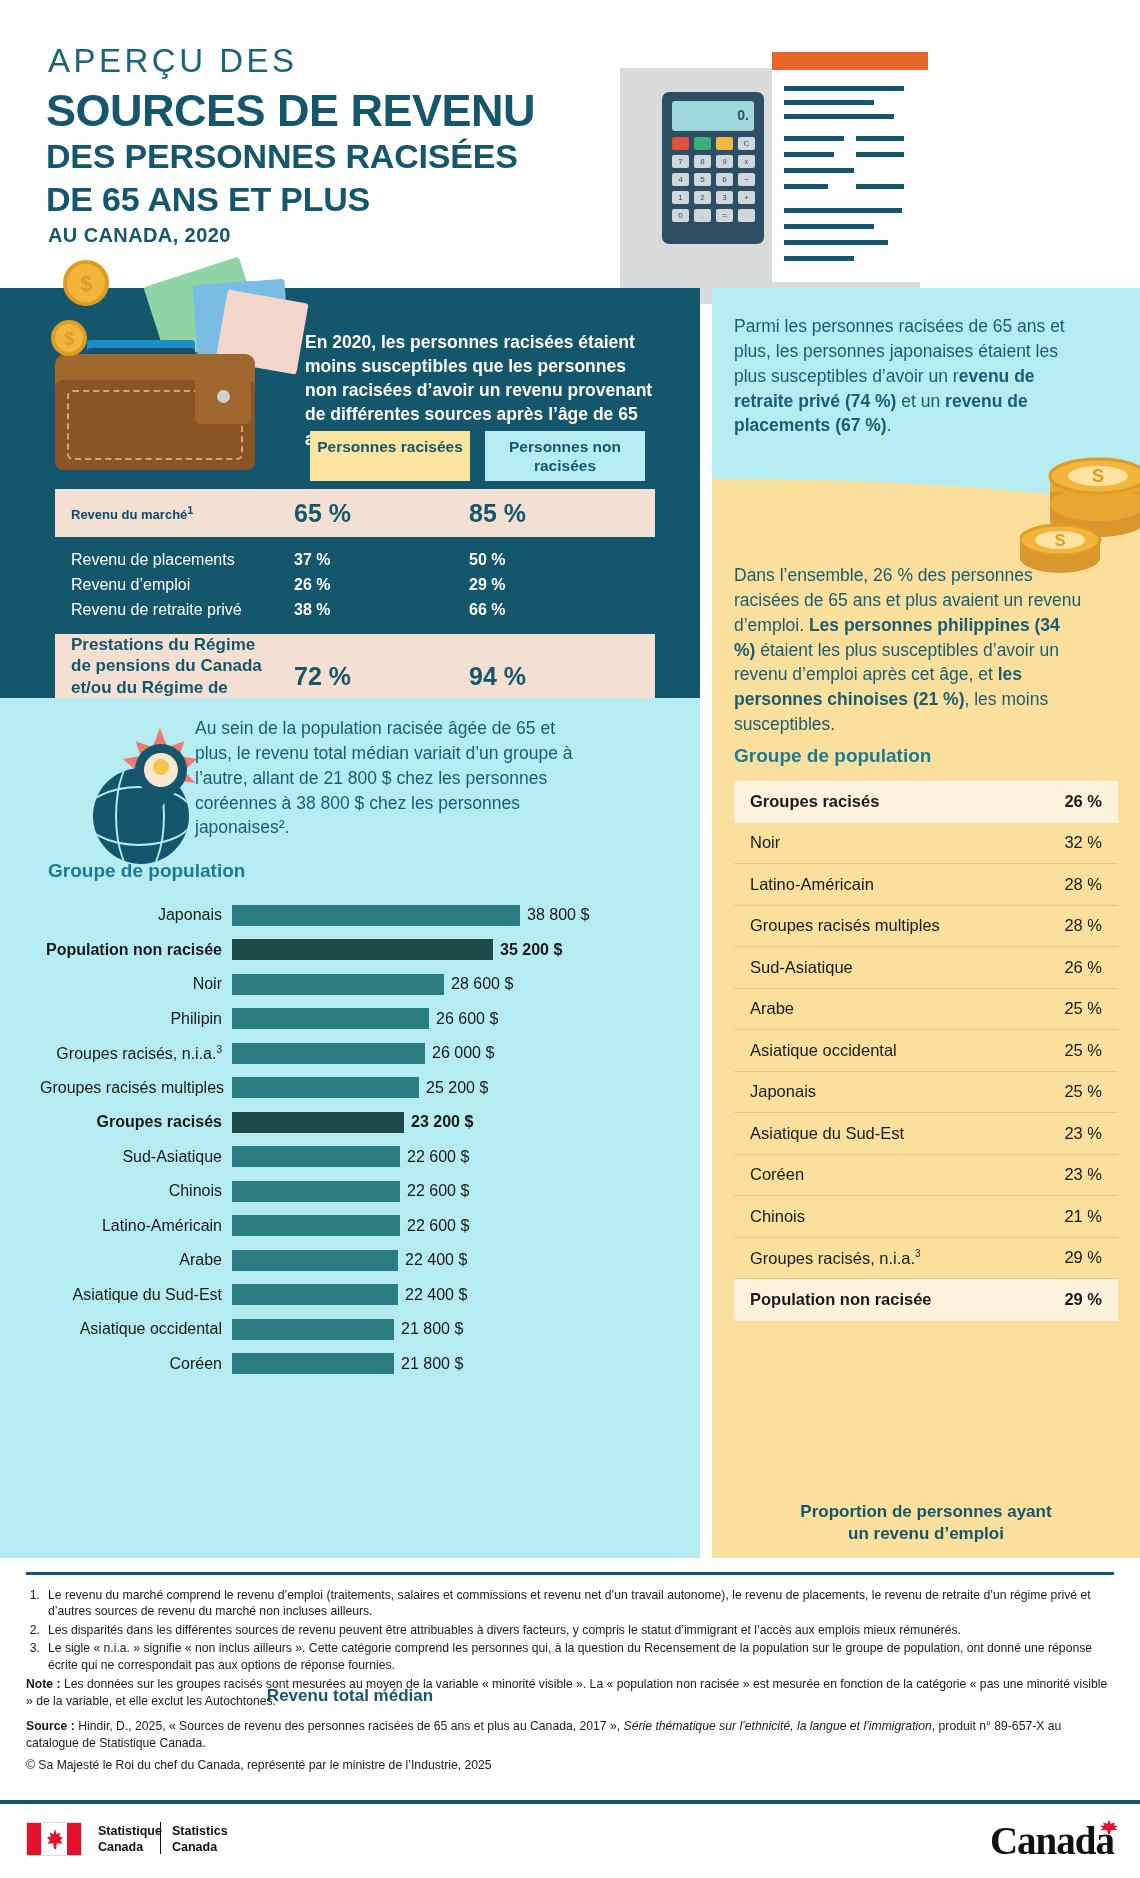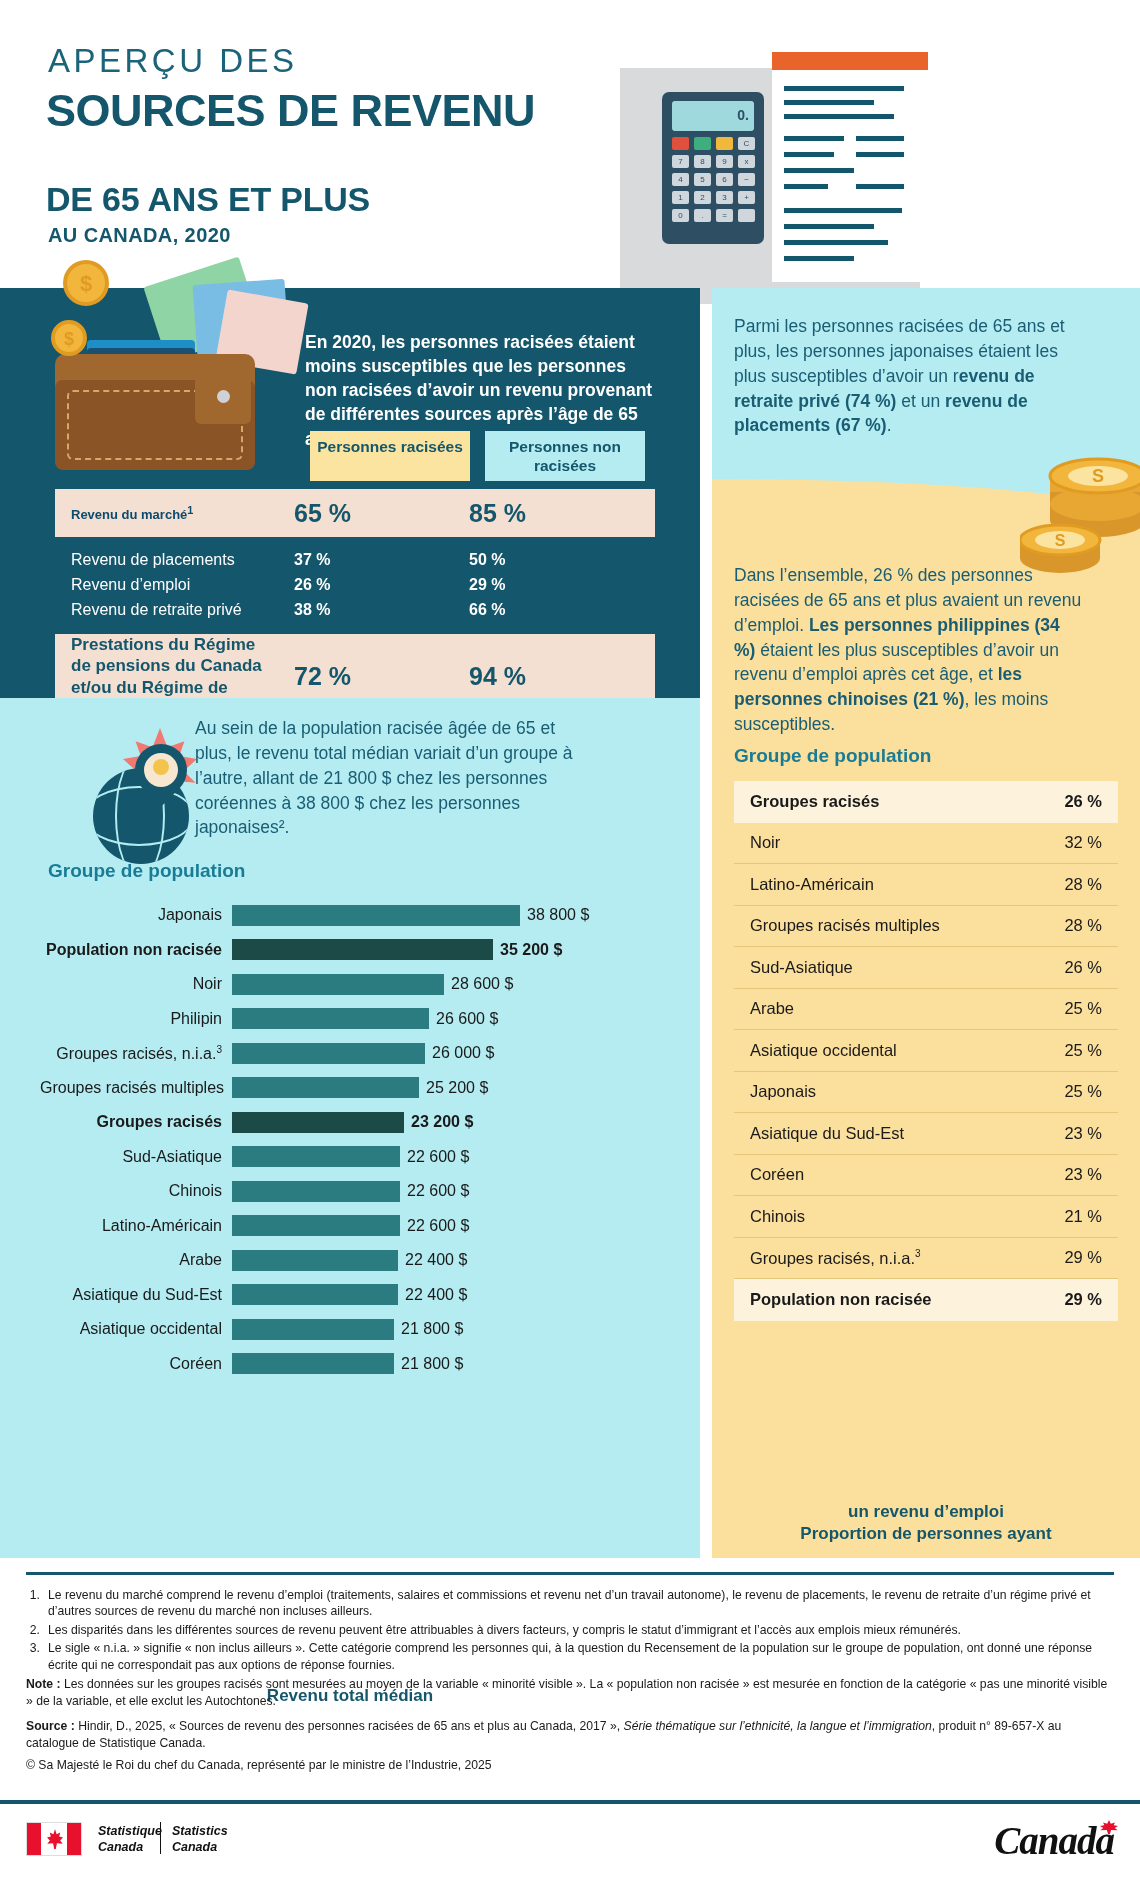--- a/index.html
+++ b/index.html
@@ -219,40 +219,41 @@
   .fn-item { display: flex; margin-bottom: 2px; }
   .fn-num { width: 22px; flex-shrink: 0; text-align: right; padding-right: 8px; }
   .fn-txt { flex: 1; }
   .fn-note { margin-top: 3px; }
   .fn-note b, .fn-src b { font-weight: 700; }
   .fn-src { margin-top: 9px; }
   .fn-src i { font-style: italic; }
   .fn-copy { margin-top: 6px; }
 
   
-  .bottombar { position: absolute; left: 0; top: 1800px; width: 1140px; height: 58px; font-style: italic; }
+  .bottombar { position: absolute; left: 0; top: 1800px; width: 1140px; height: 58px; }
   .bb-line { position:absolute; left:0; top:0; width:1140px; height:4px; background:#14566b;}
   .flag-ca { position:absolute; left:26px; top:22px; width:56px; height:34px; background:#ffffff; border:1px solid #ddd;}
   .flag-ca .red { position:absolute; top:0; width:14px; height:32px; background:#e8112d; }
   .flag-ca .l { left:0; } .flag-ca .r { right:0; }
   .flag-ca .mleaf { position:absolute; left:20px; top:6px; width:16px; height:20px; background:#e8112d;
     clip-path: polygon(50% 0%, 60% 26%, 83% 18%, 76% 38%, 100% 42%, 82% 58%, 98% 74%, 62% 71%, 55% 100%, 45% 100%, 38% 71%, 2% 74%, 18% 58%, 0% 42%, 24% 38%, 17% 18%, 40% 26%); }
   .wordmark-fr { position:absolute; left:98px; top:24px; font-size:12.5px; font-weight:700; color:#111; line-height:1.25;}
   .wordmark-en { position:absolute; left:172px; top:24px; font-size:12.5px; font-weight:700; color:#111; line-height:1.25;}
   .wm-divider { position:absolute; left:160px; top:22px; width:1px; height:32px; background:#111; }
   .canada-wm { position:absolute; right:26px; top:18px; font-size:39px; font-weight:700; color:#111; letter-spacing:-1px; font-family:"Liberation Serif", serif;}
   .canada-flag { position:absolute; right:22px; top:20px; width:18px; height:14px; background:#e8112d;
     clip-path: polygon(50% 0%, 60% 26%, 83% 18%, 76% 38%, 100% 42%, 82% 58%, 98% 74%, 62% 71%, 55% 100%, 45% 100%, 38% 71%, 2% 74%, 18% 58%, 0% 42%, 24% 38%, 17% 18%, 40% 26%); }
 </style>
 </head>
 <body>
 
 <div class="header">
   <div class="hdr-kicker">APERÇU DES</div>
   <div class="hdr-l1">SOURCES DE REVENU</div>
+  <div class="hdr-l2">DES PERSONNES RACISÉES</div>
   <div class="hdr-l3">DE 65 ANS ET PLUS</div>
   <div class="hdr-sub">AU CANADA, 2020</div>
 
   <div class="hdr-art">
     <div class="art-grayblock"></div>
     <div class="art-doc"></div>
     <div class="art-doc-top"></div>
     <div class="art-line" style="left:164px; top:34px; width:120px;"></div>
     <div class="art-line" style="left:164px; top:48px; width:90px;"></div>
     <div class="art-line" style="left:164px; top:62px; width:110px;"></div>
@@ -421,22 +422,22 @@
         <span><span>Groupes racisés, n.i.a.</span><sup>3</sup></span>
         <span class="pct">29 %</span>
       </div>
       <div class="ytrow last">
         <span>Population non racisée</span>
         <span class="pct">29 %</span>
       </div>
     </div>
 
     <div class="ycaption">
+      <div>Proportion de personnes ayant</div>
       <div>un revenu d’emploi</div>
-      <div>Proportion de personnes ayant</div>
     </div>
   </div>
 
   <div class="coins-art">
     <svg width="130" height="170" viewBox="0 0 130 170">
       <ellipse cx="78" cy="92" rx="48" ry="17" fill="#d9962a"></ellipse>
       <rect x="30" y="62" width="96" height="30" fill="#d9962a"></rect>
       <ellipse cx="78" cy="76" rx="48" ry="17" fill="#e8a733"></ellipse>
       <rect x="30" y="48" width="96" height="16" fill="#e8a733"></rect>
       <ellipse cx="78" cy="48" rx="48" ry="17" fill="#f2b63c" stroke="#e09b22" stroke-width="3"></ellipse>

